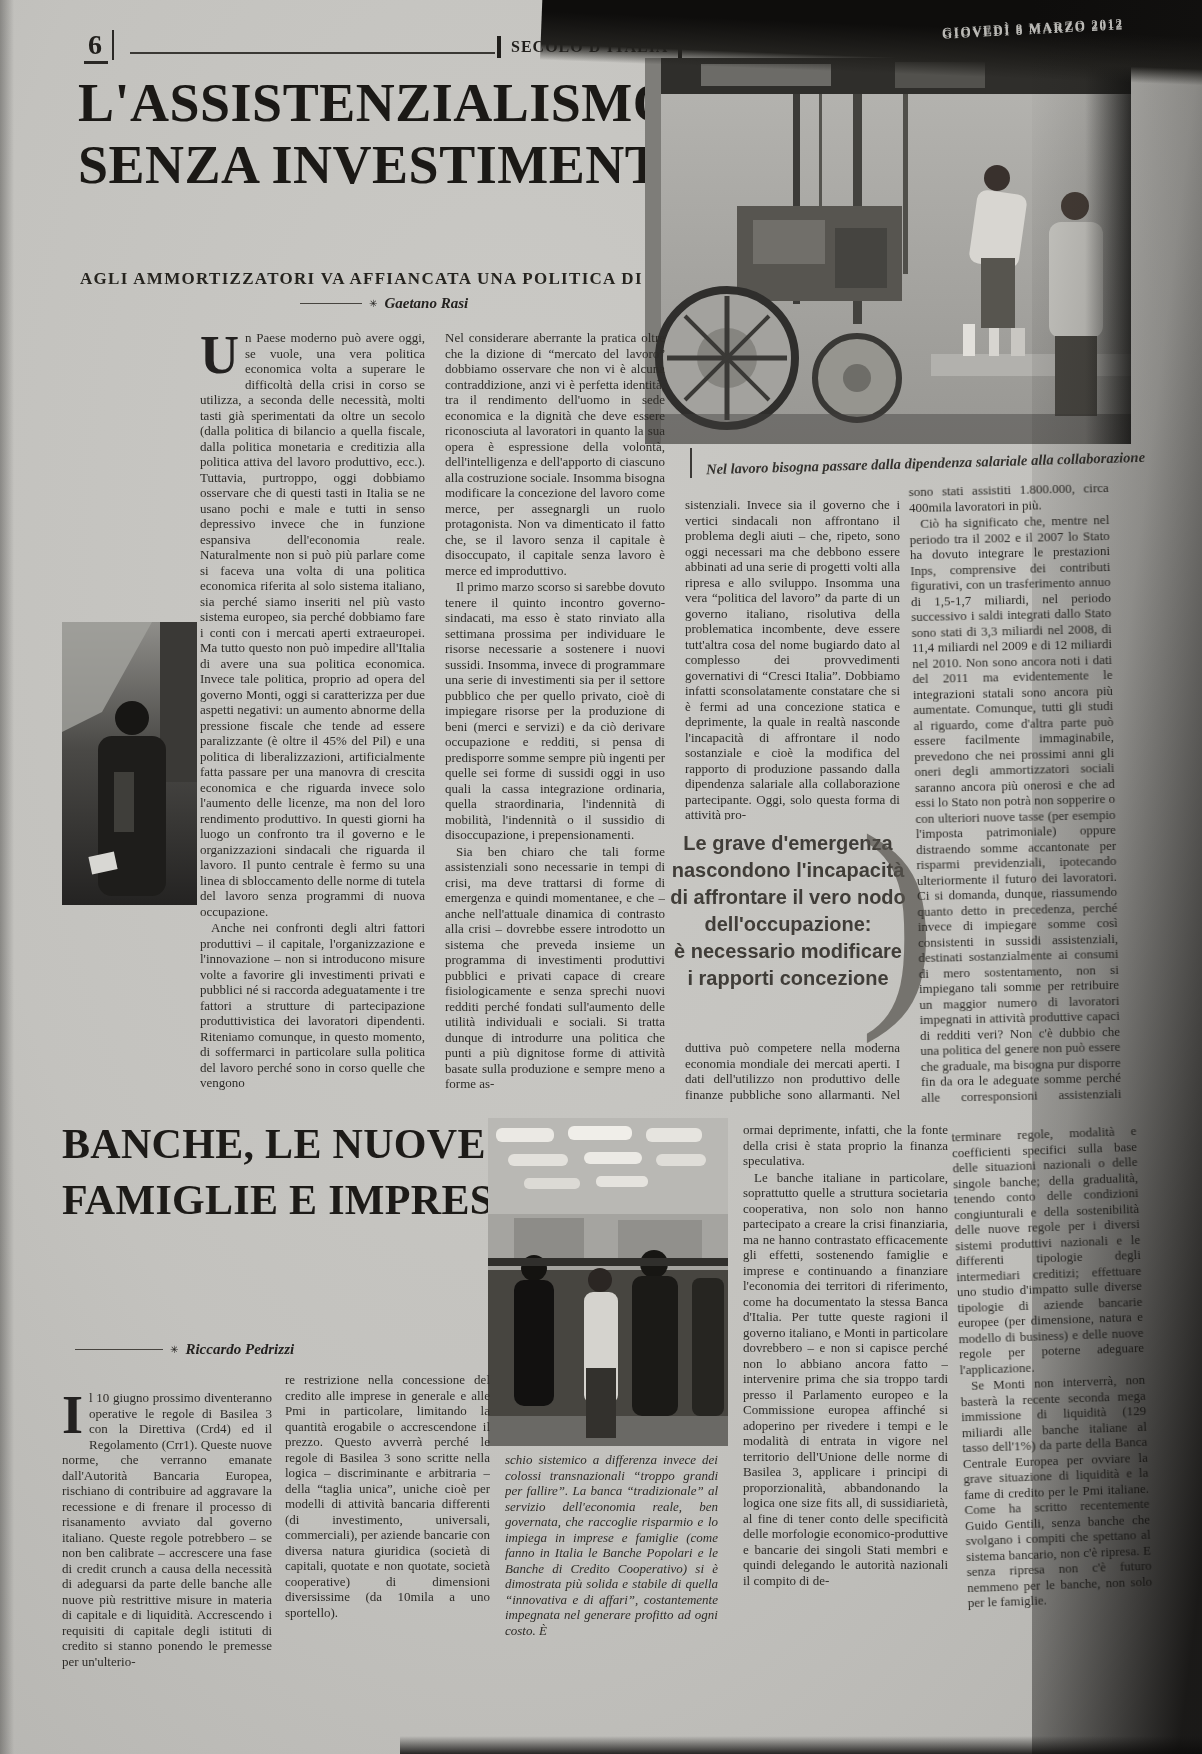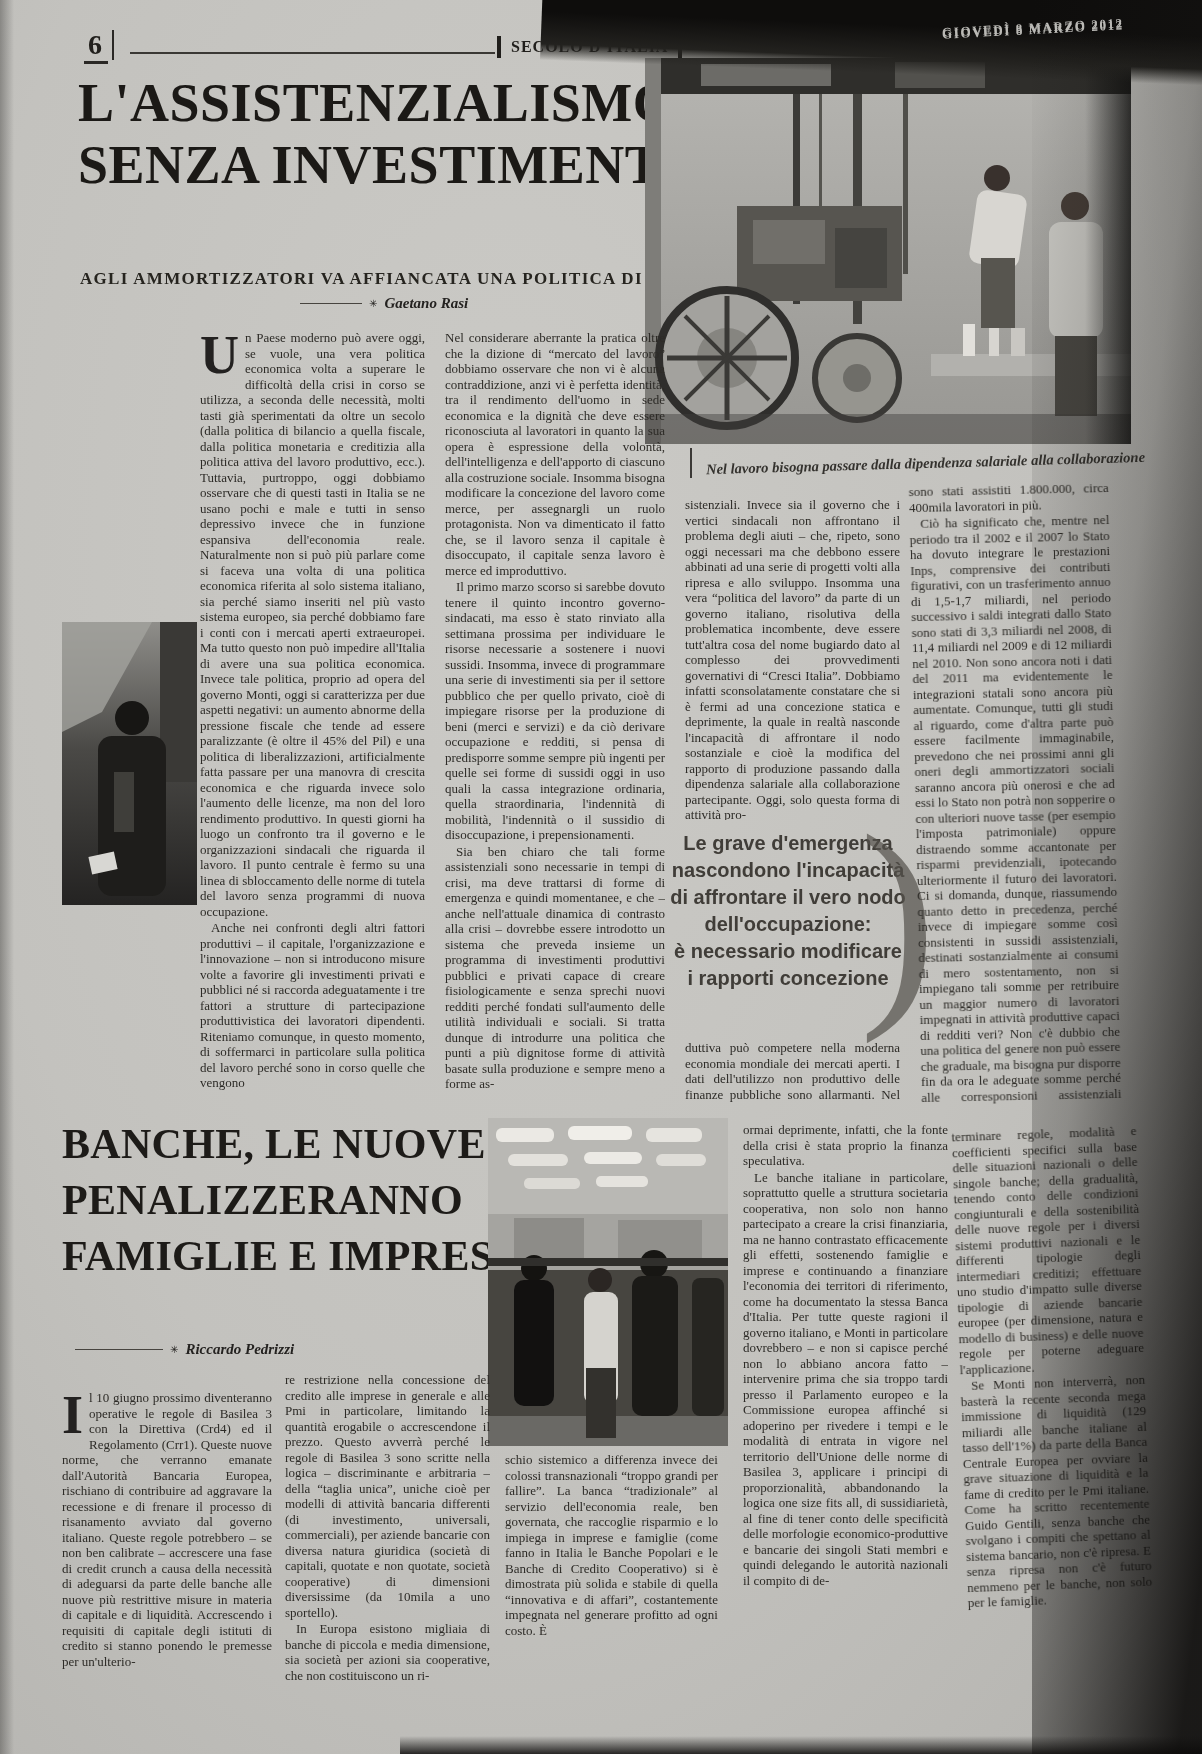--- a/index.html
+++ b/index.html
@@ -170,21 +170,20 @@
     <p>duttiva può competere nella moderna economia mondiale dei mercati aperti. I dati dell'utilizzo non produttivo delle finanze pubbliche sono allarmanti. Nel periodo che va dal 2006 al 2008 sono stati assistiti 1.400.000 lavoratori, mentre nel triennio successivo (2009-2011) ne</p>
   </div>
 
   <div class="abs txt curve1" style="left:915px;top:482px;width:200px;height:622px;">
     <p>sono stati assistiti 1.800.000, circa 400mila lavoratori in più.</p>
     <p>Ciò ha significato che, mentre nel periodo tra il 2002 e il 2007 lo Stato ha dovuto integrare le prestazioni Inps, comprensive dei contributi figurativi, con un trasferimento annuo di 1,5-1,7 miliardi, nel periodo successivo i saldi integrati dallo Stato sono stati di 3,3 miliardi nel 2008, di 11,4 miliardi nel 2009 e di 12 miliardi nel 2010. Non sono ancora noti i dati del 2011 ma evidentemente le integrazioni statali sono ancora più aumentate. Comunque, tutti gli studi al riguardo, come d'altra parte può essere facilmente immaginabile, prevedono che nei prossimi anni gli oneri degli ammortizzatori sociali saranno ancora più onerosi e che ad essi lo Stato non potrà non sopperire o con ulteriori nuove tasse (per esempio l'imposta patrimoniale) oppure distraendo somme accantonate per risparmi previdenziali, ipotecando ulteriormente il futuro dei lavoratori. Ci si domanda, dunque, riassumendo quanto detto in precedenza, perché invece di impiegare somme così consistenti in sussidi assistenziali, destinati sostanzialmente ai consumi di mero sostentamento, non si impiegano tali somme per retribuire un maggior numero di lavoratori impegnati in attività produttive capaci di redditi veri? Non c'è dubbio che una politica del genere non può essere che graduale, ma bisogna pur disporre fin da ora le adeguate somme perché alle corresponsioni assistenziali vengano affiancate misure per l'espansione dei redditi da lavoro produttivo.</p>
   </div>
 
   <div class="abs" style="left:62px;top:1116px;">
     <div class="h2line">BANCHE, LE NUOVE NORME</div>
-    <div class="h2line">PENALIZZERANNO</div>
     <div class="h2line">FAMIGLIE E IMPRESE</div>
   </div>
 
   <div class="abs byline" style="left:75px;top:1340px;">
     <span class="rule" style="width:88px;"></span>
     <span class="star">✳</span>
     <span class="name">Riccardo Pedrizzi</span>
   </div>
 
   <div class="abs photo" style="left:488px;top:1118px;width:240px;height:328px;">
@@ -217,24 +216,23 @@
       <rect x="0" y="140" width="240" height="8" fill="#302f2c"></rect>
     </svg>
   </div>
 
   <div class="abs txt" style="left:62px;top:1390px;width:210px;height:360px;">
     <p><span class="dc">I</span><span>l 10 giugno prossimo diventeranno operative le regole di Basilea 3 con la Direttiva (Crd4) ed il Regolamento (Crr1). Queste nuove norme, che verranno emanate dall'Autorità Bancaria Europea, rischiano di contribuire ad aggravare la recessione e di frenare il processo di risanamento avviato dal governo italiano. Queste regole potrebbero – se non ben calibrate – accrescere una fase di credit crunch a causa della necessità di adeguarsi da parte delle banche alle nuove più restrittive misure in materia di capitale e di liquidità. Accrescendo i requisiti di capitale degli istituti di credito si stanno ponendo le premesse per un'ulterio-</span></p>
   </div>
 
   <div class="abs txt" style="left:285px;top:1348px;width:205px;height:402px;margin-top:24px;">
     <p>re restrizione nella concessione del credito alle imprese in generale e alle Pmi in particolare, limitando la quantità erogabile o accrescendone il prezzo. Questo avverrà perché le regole di Basilea 3 sono scritte nella logica – discriminante e arbitraria – della “taglia unica”, uniche cioè per modelli di attività bancaria differenti (di investimento, universali, commerciali), per aziende bancarie con diversa natura giuridica (società di capitali, quotate e non quotate, società cooperative) di dimensioni diversissime (da 10mila a uno sportello).</p>
-    <p>In Europa esistono migliaia di banche di piccola e media dimensione, sia società per azioni sia cooperative, che non costituiscono un ri-</p>
-  </div>
-
-  <div class="abs txt" style="left:505px;top:1452px;width:213px;height:298px;">
+  </div>
+
+  <div class="abs txt" style="left:505px;top:1452px;width:213px;height:298px;font-style:italic;">
     <p>schio sistemico a differenza invece dei colossi transnazionali “troppo grandi per fallire”. La banca “tradizionale” al servizio dell'economia reale, ben governata, che raccoglie risparmio e lo impiega in imprese e famiglie (come fanno in Italia le Banche Popolari e le Banche di Credito Cooperativo) si è dimostrata più solida e stabile di quella “innovativa e di affari”, costantemente impegnata nel generare profitto ad ogni costo. È</p>
   </div>
 
   <div class="abs txt" style="left:743px;top:1122px;width:205px;height:628px;">
     <p>ormai deprimente, infatti, che la fonte della crisi è stata proprio la finanza speculativa.</p>
     <p>Le banche italiane in particolare, soprattutto quelle a struttura societaria cooperativa, non solo non hanno partecipato a creare la crisi finanziaria, ma ne hanno contrastato efficacemente gli effetti, sostenendo famiglie e imprese e continuando a finanziare l'economia dei territori di riferimento, come ha documentato la stessa Banca d'Italia. Per tutte queste ragioni il governo italiano, e Monti in particolare dovrebbero – e non si capisce perché non lo abbiano ancora fatto – intervenire prima che sia troppo tardi presso il Parlamento europeo e la Commissione europea affinché si adoperino per rivedere i tempi e le modalità di entrata in vigore nel territorio dell'Unione delle norme di Basilea 3, applicare i principi di proporzionalità, abbandonando la logica one size fits all, di sussidiarietà, al fine di tener conto delle specificità delle morfologie economico-produttive e bancarie dei singoli Stati membri e quindi delegando le autorità nazionali il compito di de-</p>
   </div>
 
   <div class="abs txt curve2" style="left:962px;top:1126px;width:185px;height:620px;">
     <p>terminare regole, modalità e coefficienti specifici sulla base delle situazioni nazionali o delle singole banche; della gradualità, tenendo conto delle condizioni congiunturali e della sostenibilità delle nuove regole per i diversi sistemi produttivi nazionali e le differenti tipologie degli intermediari creditizi; effettuare uno studio d'impatto sulle diverse tipologie di aziende bancarie europee (per dimensione, natura e modello di business) e delle nuove regole per poterne adeguare l'applicazione.</p>

